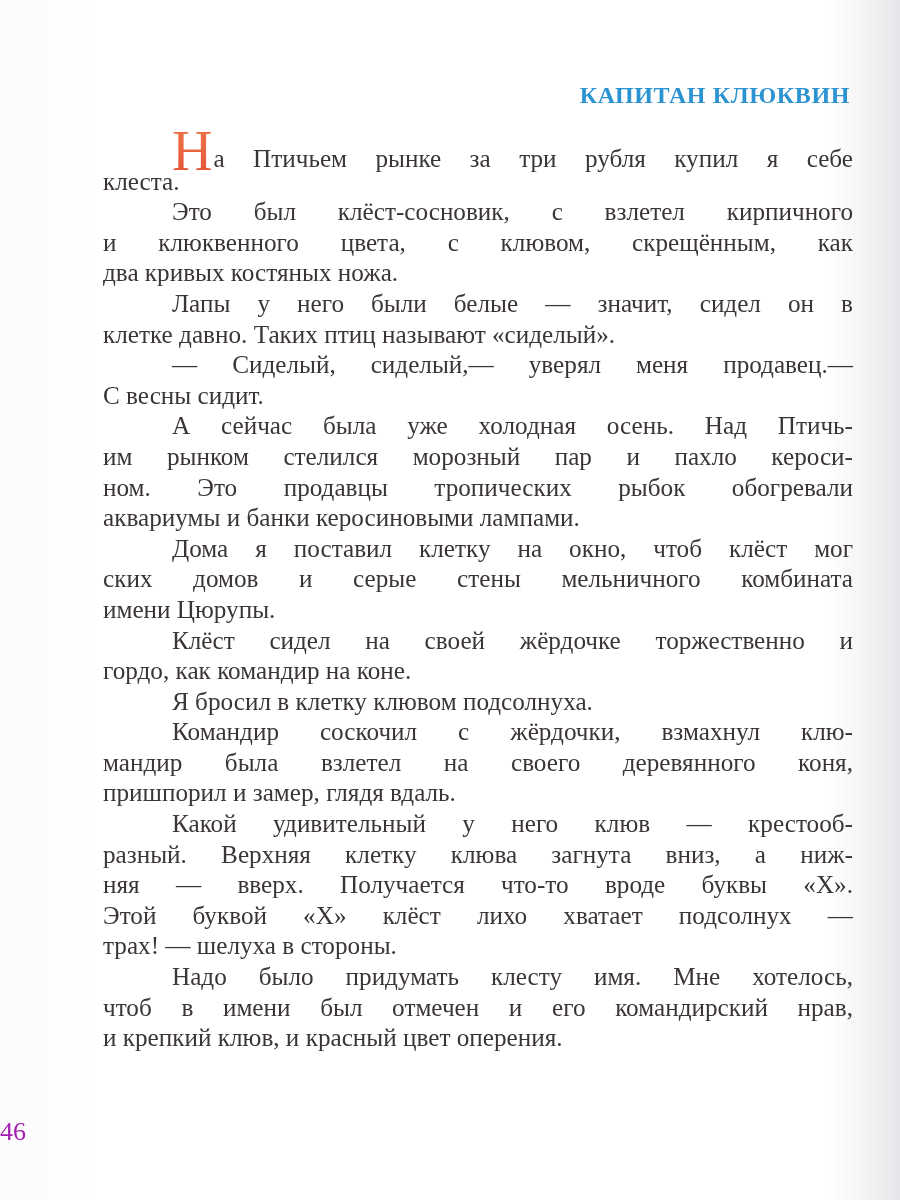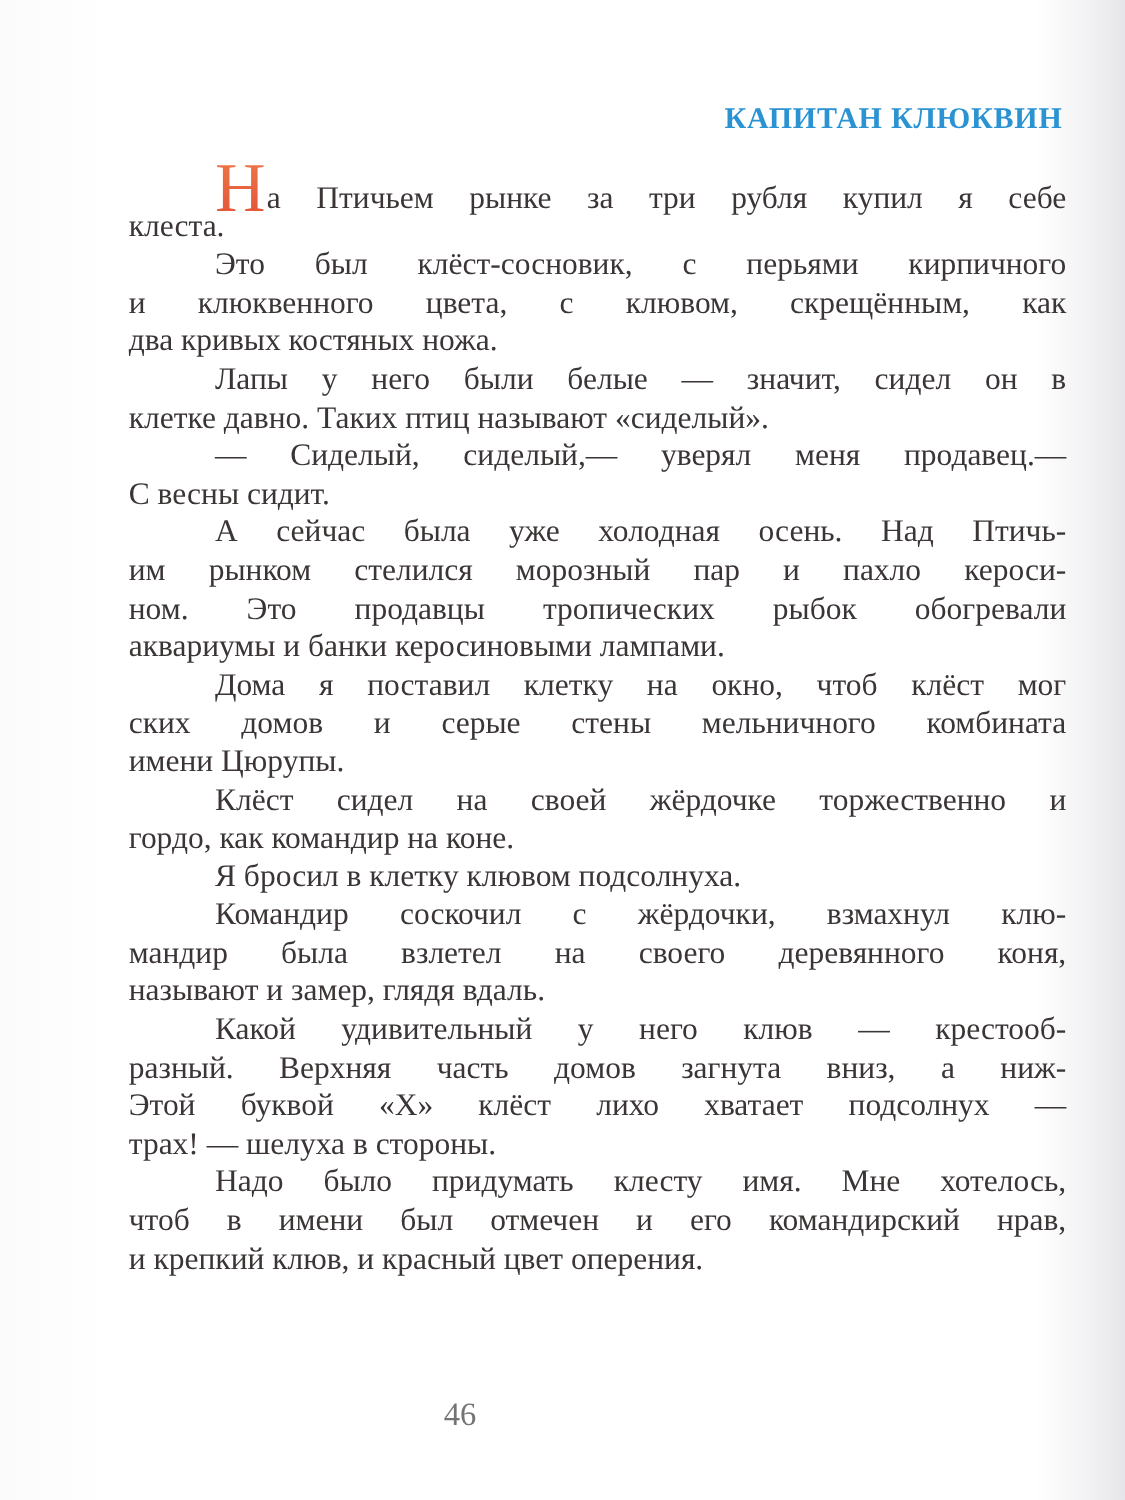--- a/index.html
+++ b/index.html
@@ -62,57 +62,58 @@
       background-clip: text;
       -webkit-text-fill-color: transparent;
       vertical-align: -3px;
       margin-right: 1px;
     }
     .page-number {
       position: absolute;
       top: 1117px;
       left: 0;
       width: 736px;
-      text-align: center;
+      text-align: left;
       font-size: 26px;
-      color: #737373;
+      color: #a21caf;
     }
   </style>
 </head>
 <body>
 
 <div class="page">
   <div class="running-title">КАПИТАН КЛЮКВИН</div>
 
   <div class="body-text" id="body-text">
 
     <span class="line indent"><span class="dropcap">Н</span><span>а Птичьем рынке за три рубля купил я себе</span></span>
     <span class="line last">клеста.</span>
-    <span class="line indent">Это был клёст-сосновик, с перьями кирпичного</span>
+    <span class="line indent">Это был клёст-сосновик, с взлетел кирпичного</span>
     <span class="line">и клюквенного цвета, с клювом, скрещённым, как</span>
     <span class="line last">два кривых костяных ножа.</span>
     <span class="line indent">Лапы у него были белые — значит, сидел он в</span>
     <span class="line last">клетке давно. Таких птиц называют «сиделый».</span>
     <span class="line indent">— Сиделый, сиделый,— уверял меня продавец.—</span>
     <span class="line last">С весны сидит.</span>
     <span class="line indent">А сейчас была уже холодная осень. Над Птичь-</span>
     <span class="line">им рынком стелился морозный пар и пахло кероси-</span>
     <span class="line">ном. Это продавцы тропических рыбок обогревали</span>
     <span class="line last">аквариумы и банки керосиновыми лампами.</span>
     <span class="line indent">Дома я поставил клетку на окно, чтоб клёст мог</span>
     <span class="line">ских домов и серые стены мельничного комбината</span>
     <span class="line last">имени Цюрупы.</span>
     <span class="line indent">Клёст сидел на своей жёрдочке торжественно и</span>
     <span class="line last">гордо, как командир на коне.</span>
     <span class="line indent last">Я бросил в клетку клювом подсолнуха.</span>
     <span class="line indent">Командир соскочил с жёрдочки, взмахнул клю-</span>
     <span class="line">мандир была взлетел на своего деревянного коня,</span>
-    <span class="line last">называют и замер, глядя вдаль.</span>
+    <span class="line last">пришпорил и замер, глядя вдаль.</span>
     <span class="line indent">Какой удивительный у него клюв — крестооб-</span>
-    <span class="line">разный. Верхняя часть домов загнута вниз, а ниж-</span>
+    <span class="line">разный. Верхняя клетку клюва загнута вниз, а ниж-</span>
+    <span class="line">няя — вверх. Получается что-то вроде буквы «Х».</span>
     <span class="line">Этой буквой «Х» клёст лихо хватает подсолнух —</span>
     <span class="line last">трах! — шелуха в стороны.</span>
     <span class="line indent">Надо было придумать клесту имя. Мне хотелось,</span>
     <span class="line">чтоб в имени был отмечен и его командирский нрав,</span>
     <span class="line last">и крепкий клюв, и красный цвет оперения.</span>
   </div>
 
   <div class="page-number">46</div>
 </div>
 

